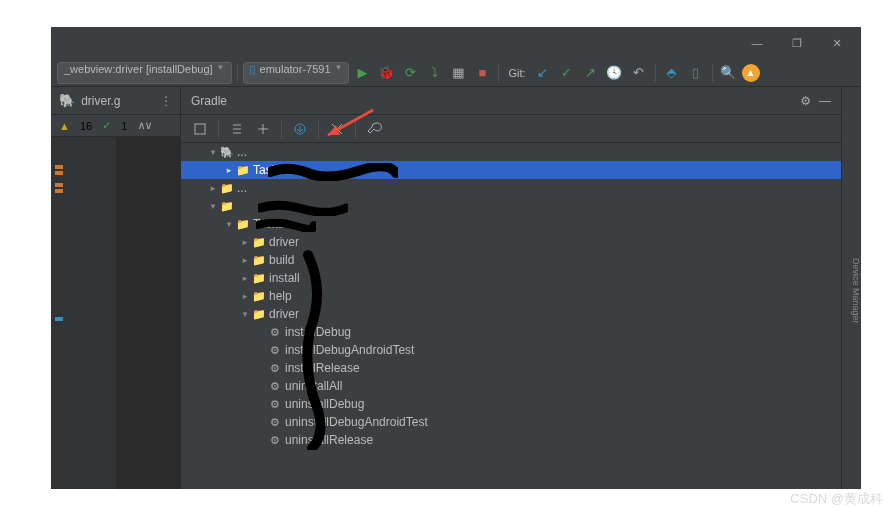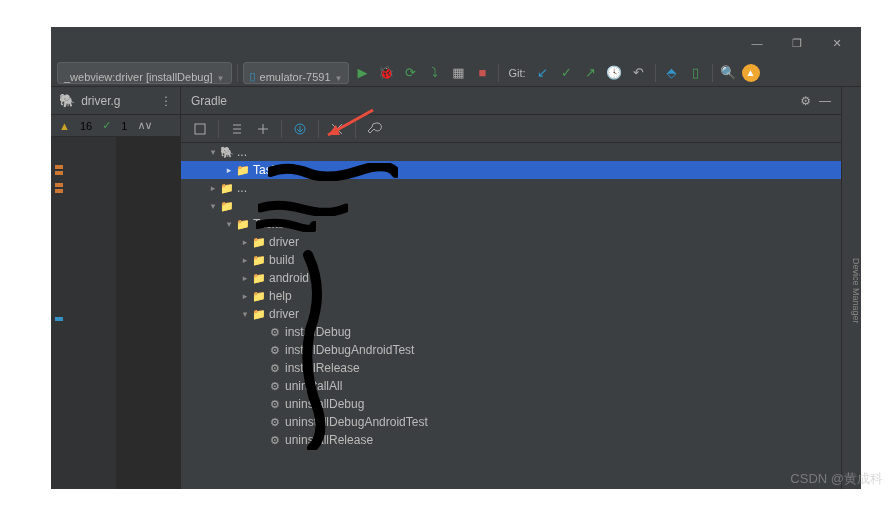--- a/index.html
+++ b/index.html
@@ -1,21 +1,21 @@
 <!DOCTYPE html>
 <html><head>
 <meta charset="utf-8">
 <style>
 * { margin: 0; padding: 0; box-sizing: border-box; font-family: "Segoe UI", sans-serif; }
 body { background: #fff; width: 891px; height: 508px; overflow: hidden; position: relative; }
 .ide-window { position: absolute; left: 51px; top: 27px; width: 810px; height: 462px; background: #3c3f41; display: flex; flex-direction: column; }
 .titlebar { height: 32px; background: #3c3f41; display: flex; justify-content: flex-end; align-items: center; padding-right: 4px; }
 .titlebar-btn { width: 40px; height: 28px; display: flex; align-items: center; justify-content: center; color: #a9a9a9; font-size: 11px; }
 .topbar { height: 28px; background: #3c3f41; border-bottom: 1px solid #2b2b2b; display: flex; align-items: center; padding: 0 6px; gap: 2px; }
-.combo { background: #4c5052; border: 1px solid #5e6060; border-radius: 3px; height: 22px; display: flex; align-items: flex-end; padding: 0 6px; color: #bbb; font-size: 11px; gap: 4px; }
+.combo { background: #4c5052; border: 1px solid #5e6060; border-radius: 3px; height: 22px; display: flex; align-items: flex-start; padding: 0 6px; color: #bbb; font-size: 11px; gap: 4px; }
 .combo .chev { font-size: 8px; color: #888; }
 .tb-ico { width: 22px; height: 22px; display: flex; align-items: center; justify-content: center; color: #6e6e6e; font-size: 13px; }
 .tb-ico.green { color: #499c54; }
 .tb-ico.red { color: #c75450; }
 .tb-ico.blue { color: #3592c4; }
 .tb-ico.white { color: #aaa; }
 .sep { width: 1px; height: 18px; background: #515151; margin: 0 3px; }
 .git-label { color: #bbb; font-size: 11px; padding: 0 4px; }
 .main-area { flex: 1; display: flex; overflow: hidden; }
 .left-col { width: 130px; display: flex; flex-direction: column; background: #3c3f41; border-right: 1px solid #2b2b2b; }
@@ -43,21 +43,21 @@
 .tree-row .folder-ic { width: 16px; display: inline-flex; justify-content: center; margin-right: 2px; color: #3592c4; font-size: 11px; }
 .tree-row .gear-ic { width: 16px; display: inline-flex; justify-content: center; margin-right: 2px; color: #aaa; font-size: 11px; }
 .indent-1 { padding-left: 26px; }
 .indent-2 { padding-left: 42px; }
 .indent-3 { padding-left: 58px; }
 .indent-4 { padding-left: 74px; }
 .side-strip { width: 20px; background: #3c3f41; border-left: 1px solid #2b2b2b; display: flex; flex-direction: column; align-items: center; gap: 10px; padding-top: 6px; color: #888; font-size: 9px; writing-mode: vertical-rl; }
 .arrow-annotation { position: absolute; left: 318px; top: 105px; pointer-events: none; }
 .arrow-annotation svg { width: 60px; height: 40px; }
 .scribble { position: absolute; pointer-events: none; }
-.watermark { position: absolute; right: 8px; bottom: 20px; color: rgba(180,180,180,0.5); font-size: 13px; font-family: sans-serif; }
+.watermark { position: absolute; right: 8px; bottom: 0; color: rgba(180,180,180,0.5); font-size: 13px; font-family: sans-serif; }
 .avatar-circle { width: 18px; height: 18px; border-radius: 50%; background: #f0a732; display: flex; align-items: center; justify-content: center; color: #fff; font-size: 10px; font-weight: bold; }
 </style>
 </head>
 <body>
 
 <div class="ide-window">
 
   <div class="titlebar">
     <div class="titlebar-btn">—</div>
     <div class="titlebar-btn">❐</div>
@@ -200,21 +200,21 @@
             <span>driver</span>
           </div>
         <div class="tree-row indent-3">
             <span class="arrow">▸</span>
             <span class="folder-ic">📁</span>
             <span>build</span>
           </div>
         <div class="tree-row indent-3">
             <span class="arrow">▸</span>
             <span class="folder-ic">📁</span>
-            <span>android</span>
+            <span>install</span>
           </div>
         <div class="tree-row indent-3">
             <span class="arrow">▸</span>
             <span class="folder-ic">📁</span>
             <span>help</span>
           </div>
         <div class="tree-row indent-3">
             <span class="arrow">▾</span>
             <span class="folder-ic">📁</span>
             <span>driver</span>

